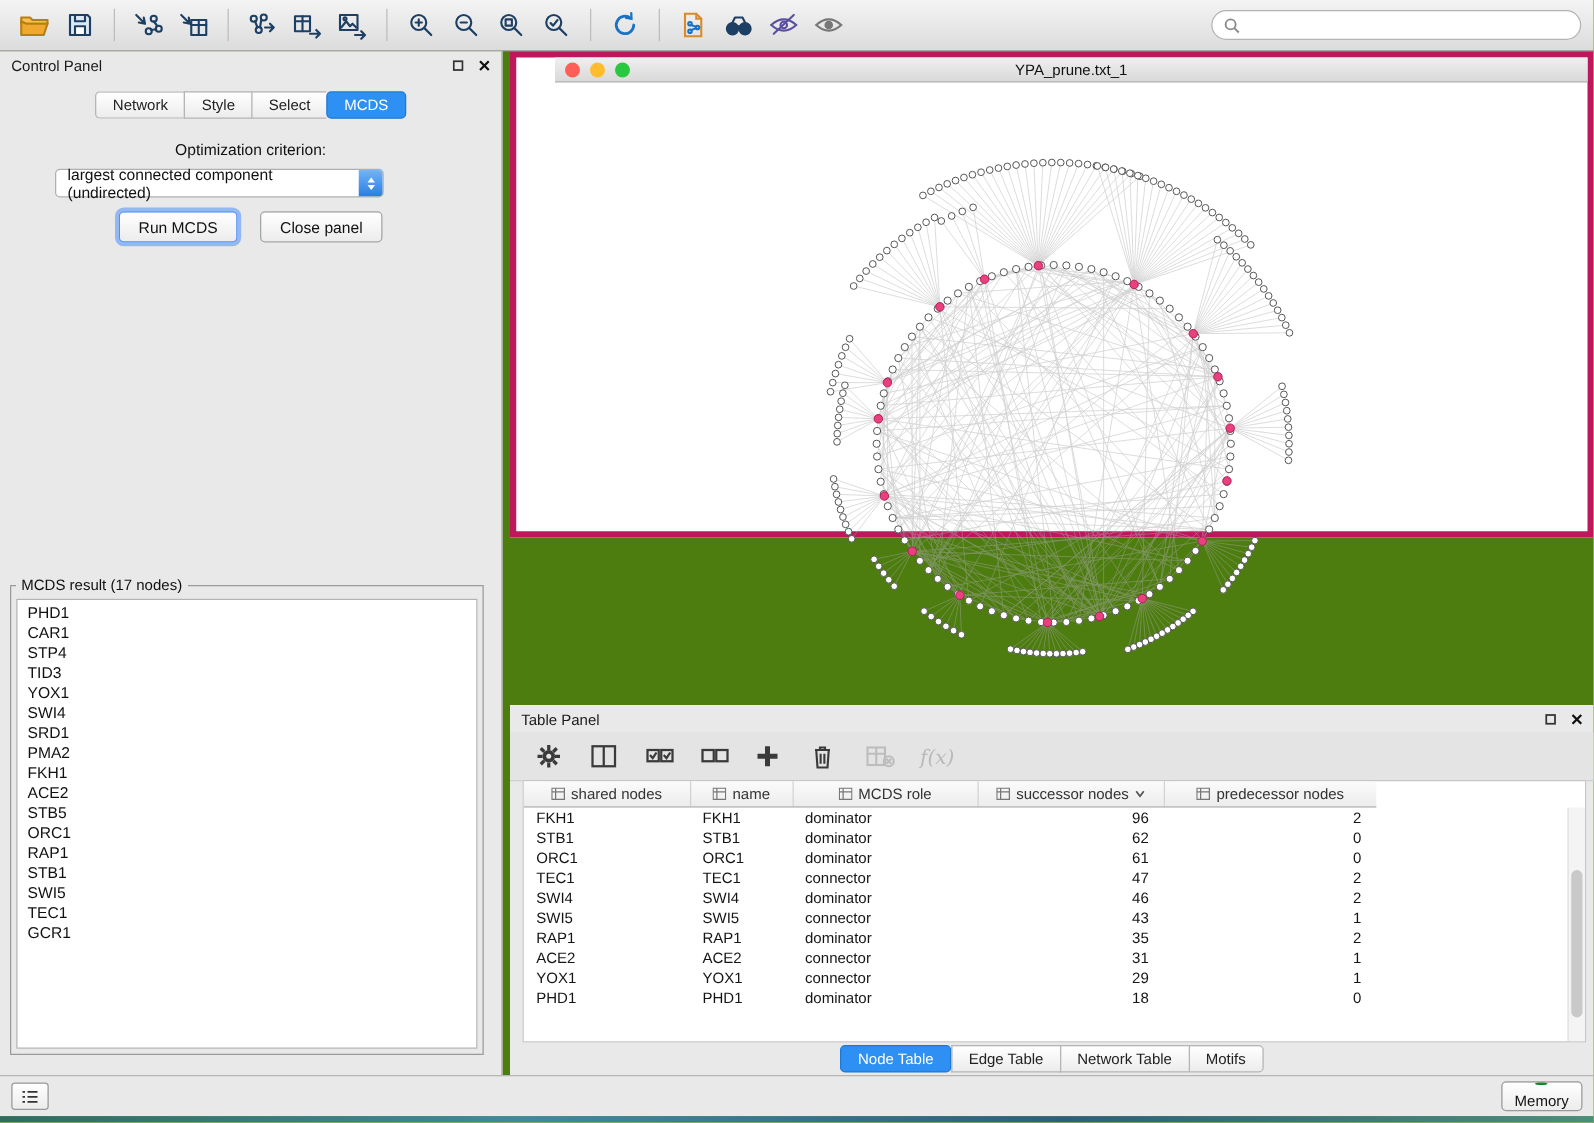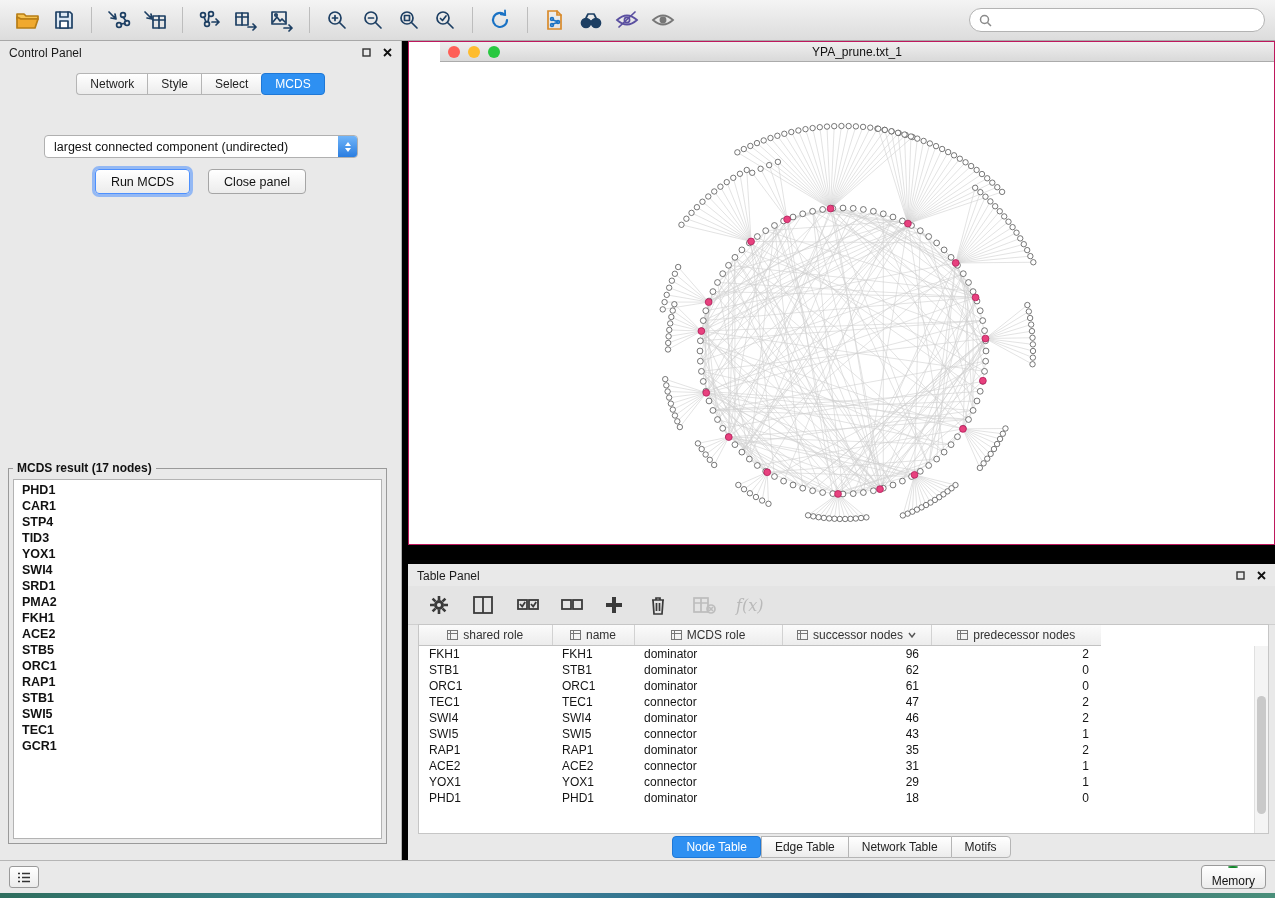--- a/index.html
+++ b/index.html
@@ -1,17 +1,17 @@
 <!DOCTYPE html>
 <html><head>
 <meta charset="utf-8">
 <style>
   html,body{margin:0;padding:0;}
   body{width:1275px;height:898px;font-family:"Liberation Sans",sans-serif;overflow:hidden;}
-  .app{position:relative;width:1275px;height:898px;background:#000000;overflow:hidden;}
+  .app{position:relative;width:1275px;height:898px;background:#4d7c0f;overflow:hidden;}
 
   
   .toolbar{position:absolute;top:0;left:0;right:0;height:41px;background:linear-gradient(#f4f4f4,#dcdcdc);
     border-bottom:1px solid #a8a8a8;display:flex;align-items:center;padding:0 10px;box-sizing:border-box;}
   .tb-btn{width:36px;height:32px;display:flex;align-items:center;justify-content:center;border-radius:4px;cursor:default;}
   .tb-sep{width:1px;height:26px;background:#bdbdbd;margin:0 9px;}
   .ic{stroke:#1d3f63;fill:none;stroke-width:1.7;stroke-linecap:round;stroke-linejoin:round;}
   .search-box{margin-left:auto;width:296px;height:24px;border:1px solid #b3b3b3;border-radius:12px;background:#fff;
     display:flex;align-items:center;padding:0 9px;box-sizing:border-box;}
   .search-box input{border:none;outline:none;flex:1;font:12px "Liberation Sans",sans-serif;background:transparent;margin-left:6px;}
@@ -20,37 +20,37 @@
   .control-panel{position:absolute;top:41px;left:0;width:402px;bottom:38px;background:#e9e9e9;border-right:1px solid #b0b0b0;box-sizing:border-box;}
   .panel-header{height:24px;display:flex;align-items:center;padding:0 9px;font-size:12px;color:#1a1a1a;}
   .hdr-icons{margin-left:auto;display:flex;gap:12px;align-items:center;}
   .cp-tabs{position:absolute;top:32px;left:0;right:0;display:flex;justify-content:center;}
   .cp-tab{height:20px;padding:0 13px;display:flex;align-items:center;font-size:12px;color:#222;
     background:linear-gradient(#ffffff,#ececec);border:1px solid #b5b5b5;border-right-width:0;}
   .cp-tab:first-child{border-radius:4px 0 0 4px;}
   .cp-tab:last-child{border-radius:0 4px 4px 0;border-right-width:1px;}
   .cp-tab.selected{background:#2e90f2;border-color:#1f78d6;color:#fff;border-radius:4px;border-right-width:1px;justify-content:flex-end;}
   .opt-label{position:absolute;top:72px;left:0;right:0;text-align:center;font-size:12.5px;color:#111;}
-  .dropdown{position:absolute;top:94px;left:44px;width:314px;height:23px;background:#fff;border:1px solid #b0b0b0;
+  .dropdown{position:absolute;top:94px;left:44px;width:263px;height:23px;background:#fff;border:1px solid #b0b0b0;
     border-radius:4px;display:flex;align-items:center;font-size:12.5px;color:#111;padding-left:9px;box-sizing:border-box;}
   .stepper{margin-left:auto;width:19px;height:21px;background:linear-gradient(#71b5f9,#2a7de0);border-radius:0 3px 3px 0;
     display:flex;flex-direction:column;align-items:center;justify-content:center;gap:2px;}
   .tri-up{width:0;height:0;border-left:3.5px solid transparent;border-right:3.5px solid transparent;border-bottom:4.5px solid #fff;}
   .tri-down{width:0;height:0;border-left:3.5px solid transparent;border-right:3.5px solid transparent;border-top:4.5px solid #fff;}
   .btn-row{position:absolute;top:128px;left:0;right:0;display:flex;justify-content:center;gap:18px;}
   .btn{height:23px;padding:0 15px;font-size:12.5px;color:#111;background:linear-gradient(#ffffff,#ececec);
     border:1px solid #a5a5a5;border-radius:4px;display:flex;align-items:center;}
   .btn.focused{box-shadow:0 0 0 3px rgba(77,144,254,.55);border-color:#4d90fe;}
-  .result-fieldset{position:absolute;top:420px;left:8px;right:14px;bottom:16px;border:1px solid #9a9a9a;margin:0;padding:4px;font-weight:bold;}
+  .result-fieldset{position:absolute;top:420px;left:8px;right:14px;bottom:16px;border:1px solid #9a9a9a;margin:0;padding:4px;}
   .result-fieldset legend{font-size:12px;color:#111;padding:0 4px;}
   .result-list{width:100%;height:100%;background:#fff;border:1px solid #b3b3b3;box-sizing:border-box;overflow:hidden;padding-top:2px;}
   .result-item{font-size:12.5px;line-height:16px;padding:0 8px;color:#111;}
 
   
-  .network-window{position:absolute;left:408px;top:41px;right:0;height:504px;background:#fff;border:1px solid #be185d;box-sizing:border-box;padding-left:31px;}
+  .network-window{position:absolute;left:408px;top:41px;right:0;height:389px;background:#fff;border:5px solid #be185d;box-sizing:border-box;padding-left:31px;}
   .nw-titlebar{position:relative;height:19px;background:linear-gradient(#efefef,#d9d9d9);border-bottom:1px solid #ababab;
     display:flex;align-items:center;padding:0 8px;}
   .traffic{display:flex;gap:8px;z-index:2;}
   .dot{width:12px;height:12px;border-radius:50%;}
   .dot.red{background:#ff5f57;}.dot.yellow{background:#febc2e;}.dot.green{background:#28c840;}
   .nw-title{position:absolute;left:0;right:0;text-align:center;font-size:12px;color:#111;}
   .network-svg{position:absolute;top:19px;left:0;width:100%;height:499px;}
 
   
   .table-panel{position:absolute;left:408px;top:564px;right:0;bottom:38px;background:#e9e9e9;}
@@ -244,20 +244,21 @@
           <span>Style</span>
         </div>
       <div class="cp-tab">
           <span>Select</span>
         </div>
       <div class="cp-tab selected">
           <span>MCDS</span>
         </div>
     </div>
 
+    <div class="opt-label">Optimization criterion:</div>
 
     <div class="dropdown">
       <span>largest connected component (undirected)</span>
       <span class="stepper">
           <span class="tri-up"></span>
           <span class="tri-down"></span>
         </span>
     </div>
 
     <div class="btn-row">
@@ -1046,21 +1047,21 @@
             <col style="width:170px">
           </colgroup>
         <thead>
           <tr>
             <th>
                 <div class="th-inner">
               <svg width="11" height="10" viewBox="0 0 11 10" fill="none" stroke="#777" stroke-width="1">
                     <rect x="0.5" y="0.5" width="10" height="9"></rect>
                     <path d="M0.5 3.5 h10 M3.5 0.5 v9"></path>
                   </svg>
-              <span>shared role</span>
+              <span>shared nodes</span>
                 </div>
               </th>
             <th>
                 <div class="th-inner">
               <svg width="11" height="10" viewBox="0 0 11 10" fill="none" stroke="#777" stroke-width="1">
                     <rect x="0.5" y="0.5" width="10" height="9"></rect>
                     <path d="M0.5 3.5 h10 M3.5 0.5 v9"></path>
                   </svg>
               <span>name</span>
                 </div>

